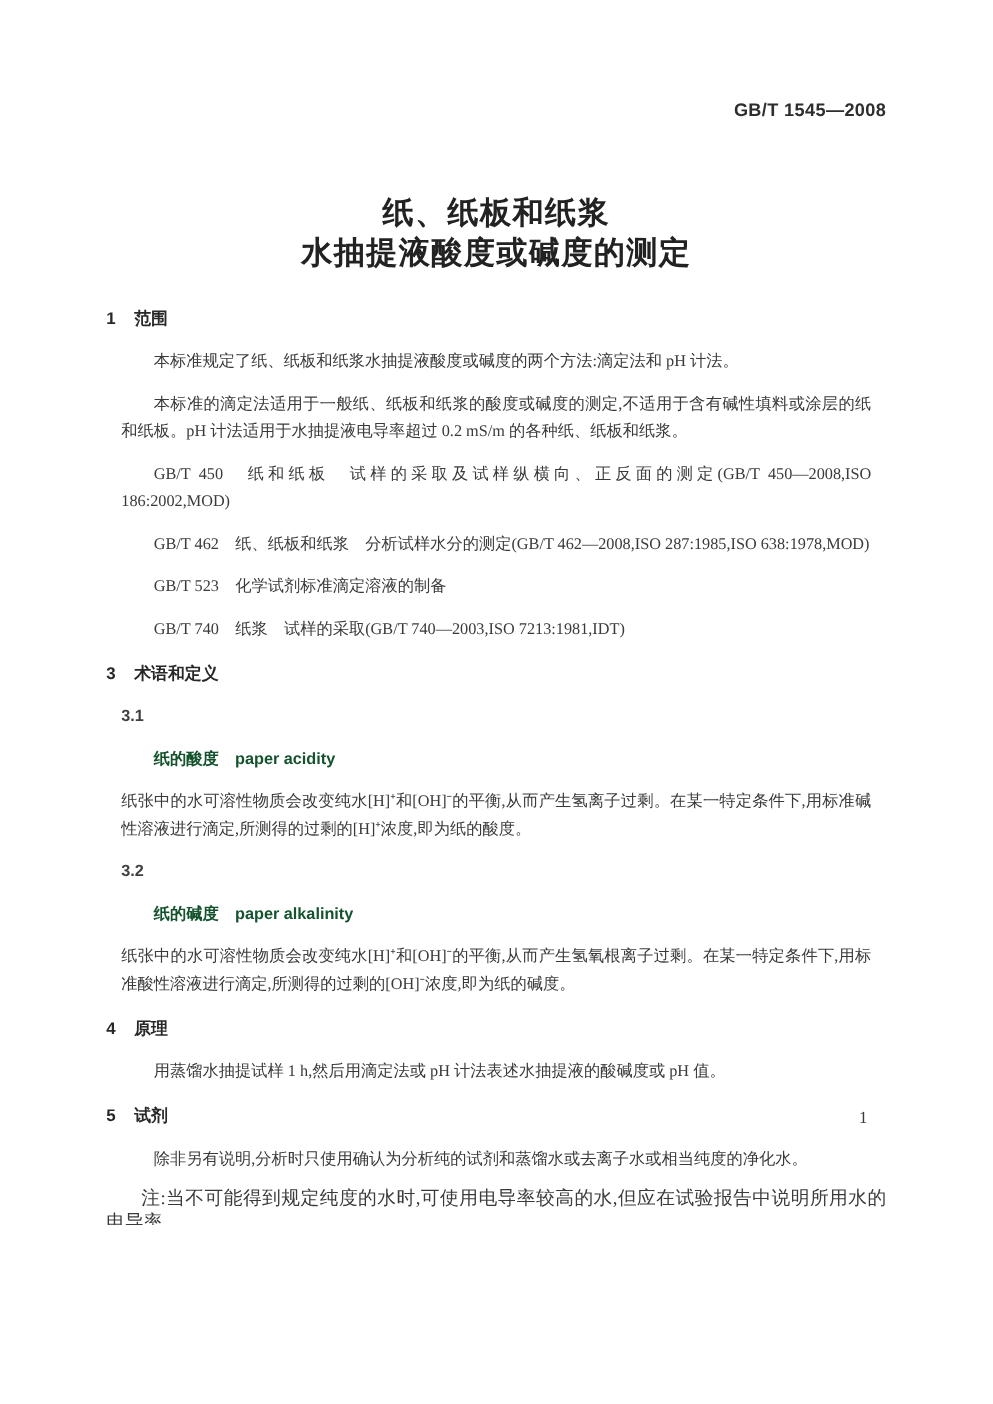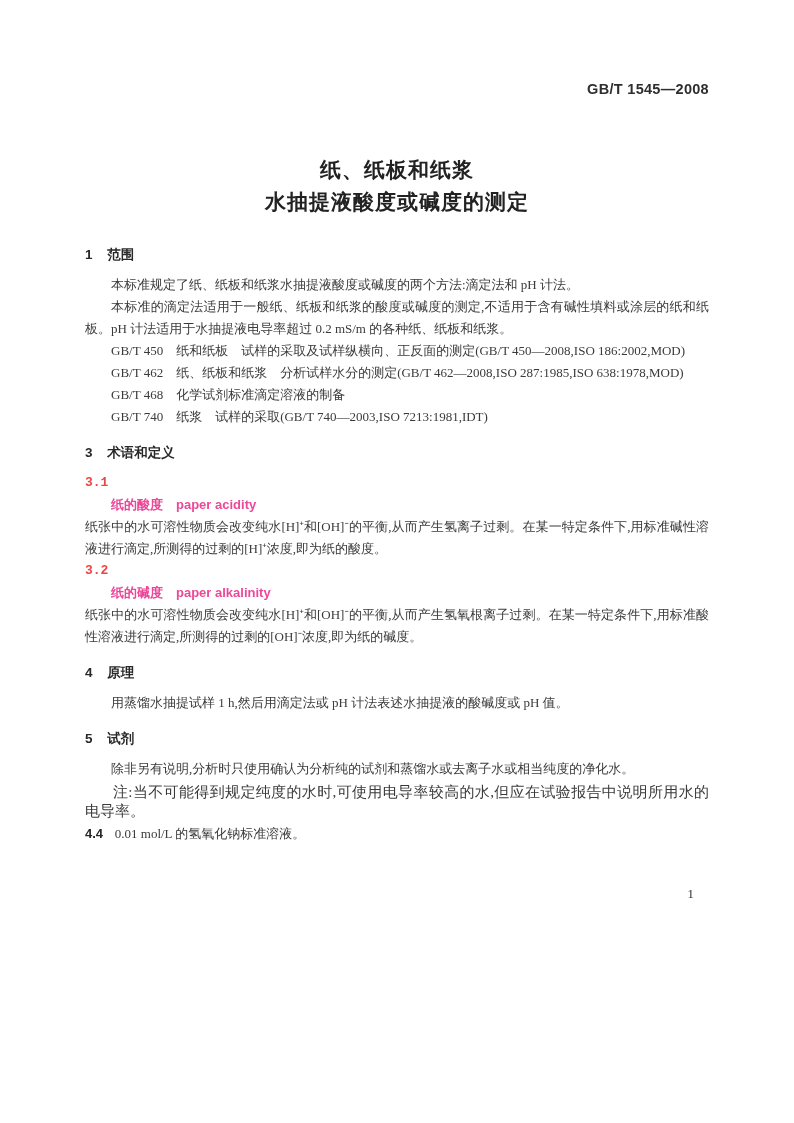--- a/index.html
+++ b/index.html
@@ -24,51 +24,51 @@
     font-size: 14.5px;
     line-height: 22px;
     color: #2e2e2e;
     letter-spacing: 0.3px;
   }
   .doc-title {
     margin: 54px 0 26px;
     text-align: center;
     font-family: "Liberation Sans", sans-serif;
     font-weight: bold;
-    font-size: 21px;
+    font-size: 25px;
     line-height: 32px;
     letter-spacing: 1px;
     color: #222222;
   }
   .sec-heading {
     margin: 14px 0 8px;
     font-family: "Liberation Sans", sans-serif;
     font-weight: bold;
     font-size: 13.5px;
     line-height: 22px;
     color: #282828;
   }
   .sec-num { display: inline-block; margin-right: 1.1em; }
   p {
-    margin: 0;
+    margin: 12px;
     font-size: 13px;
     line-height: 22px;
     text-align: justify;
   }
   .indent { text-indent: 2em; }
   .clause-label {
-    font-family: Liberation Mono, monospace;
+    font-family: Liberation Sans, sans-serif;
     font-weight: bold;
-    color: #ef4444;
+    color: #404040;
   }
   .term-title {
     font-family: "Liberation Sans", sans-serif;
     font-weight: bold;
     text-indent: 2em;
-    color: #ec4899;
+    color: #14532d;
   }
   .clause-num-inline {
     font-family: "Liberation Sans", sans-serif;
     font-weight: bold;
     margin-right: 0.9em;
     color: #282828;
   }
   .note {
     font-size: 15px;
     line-height: 19px;
@@ -97,21 +97,21 @@
 
   <section>
     <h2 class="sec-heading"><span class="sec-num">1</span><span>范围</span></h2>
     <p class="indent">本标准规定了纸、纸板和纸浆水抽提液酸度或碱度的两个方法:滴定法和 pH 计法。</p>
     <p class="indent">本标准的滴定法适用于一般纸、纸板和纸浆的酸度或碱度的测定,不适用于含有碱性填料或涂层的纸和纸板。pH 计法适用于水抽提液电导率超过 0.2 mS/m 的各种纸、纸板和纸浆。</p>
   </section>
 
   <section>
     <p class="indent">GB/T 450　纸和纸板　试样的采取及试样纵横向、正反面的测定(GB/T 450—2008,ISO 186:2002,MOD)</p>
     <p class="indent">GB/T 462　纸、纸板和纸浆　分析试样水分的测定(GB/T 462—2008,ISO 287:1985,ISO 638:1978,MOD)</p>
-    <p class="indent">GB/T 468　化学试剂标准滴定溶液的制备</p>
+    <p class="indent">GB/T 523　化学试剂标准滴定溶液的制备</p>
     <p class="indent">GB/T 740　纸浆　试样的采取(GB/T 740—2003,ISO 7213:1981,IDT)</p>
   </section>
 
   <section>
     <h2 class="sec-heading"><span class="sec-num">3</span><span>术语和定义</span></h2>
 
     <p class="clause-label">3.1</p>
     <p class="term-title">纸的酸度　paper acidity</p>
     <p>纸张中的水可溶性物质会改变纯水[H]⁺和[OH]⁻的平衡,从而产生氢离子过剩。在某一特定条件下,用标准碱性溶液进行滴定,所测得的过剩的[H]⁺浓度,即为纸的酸度。</p>
 

